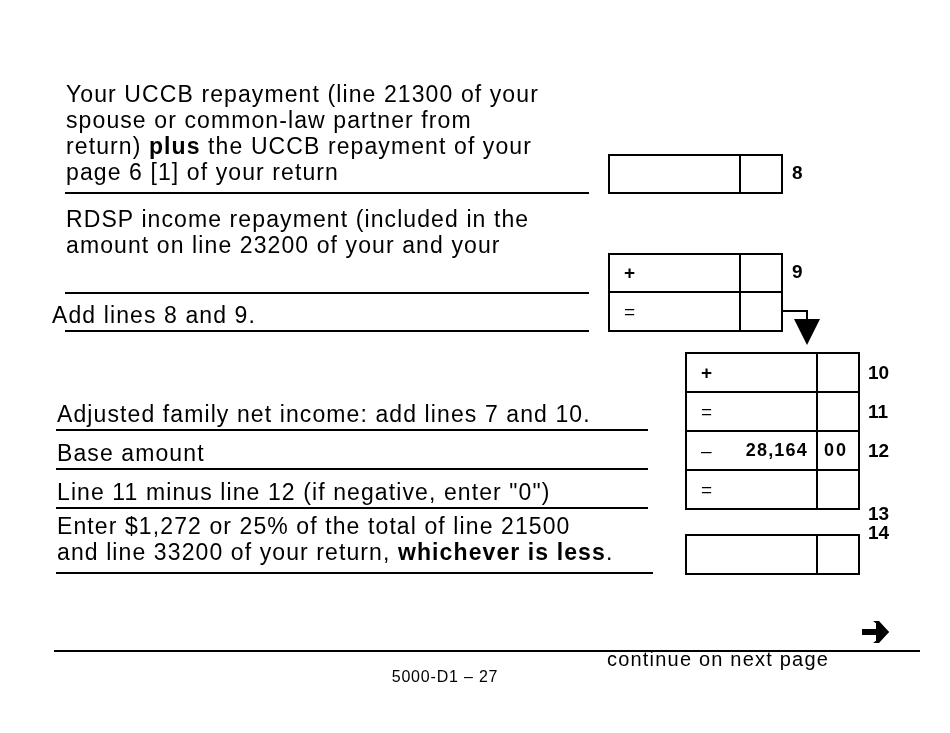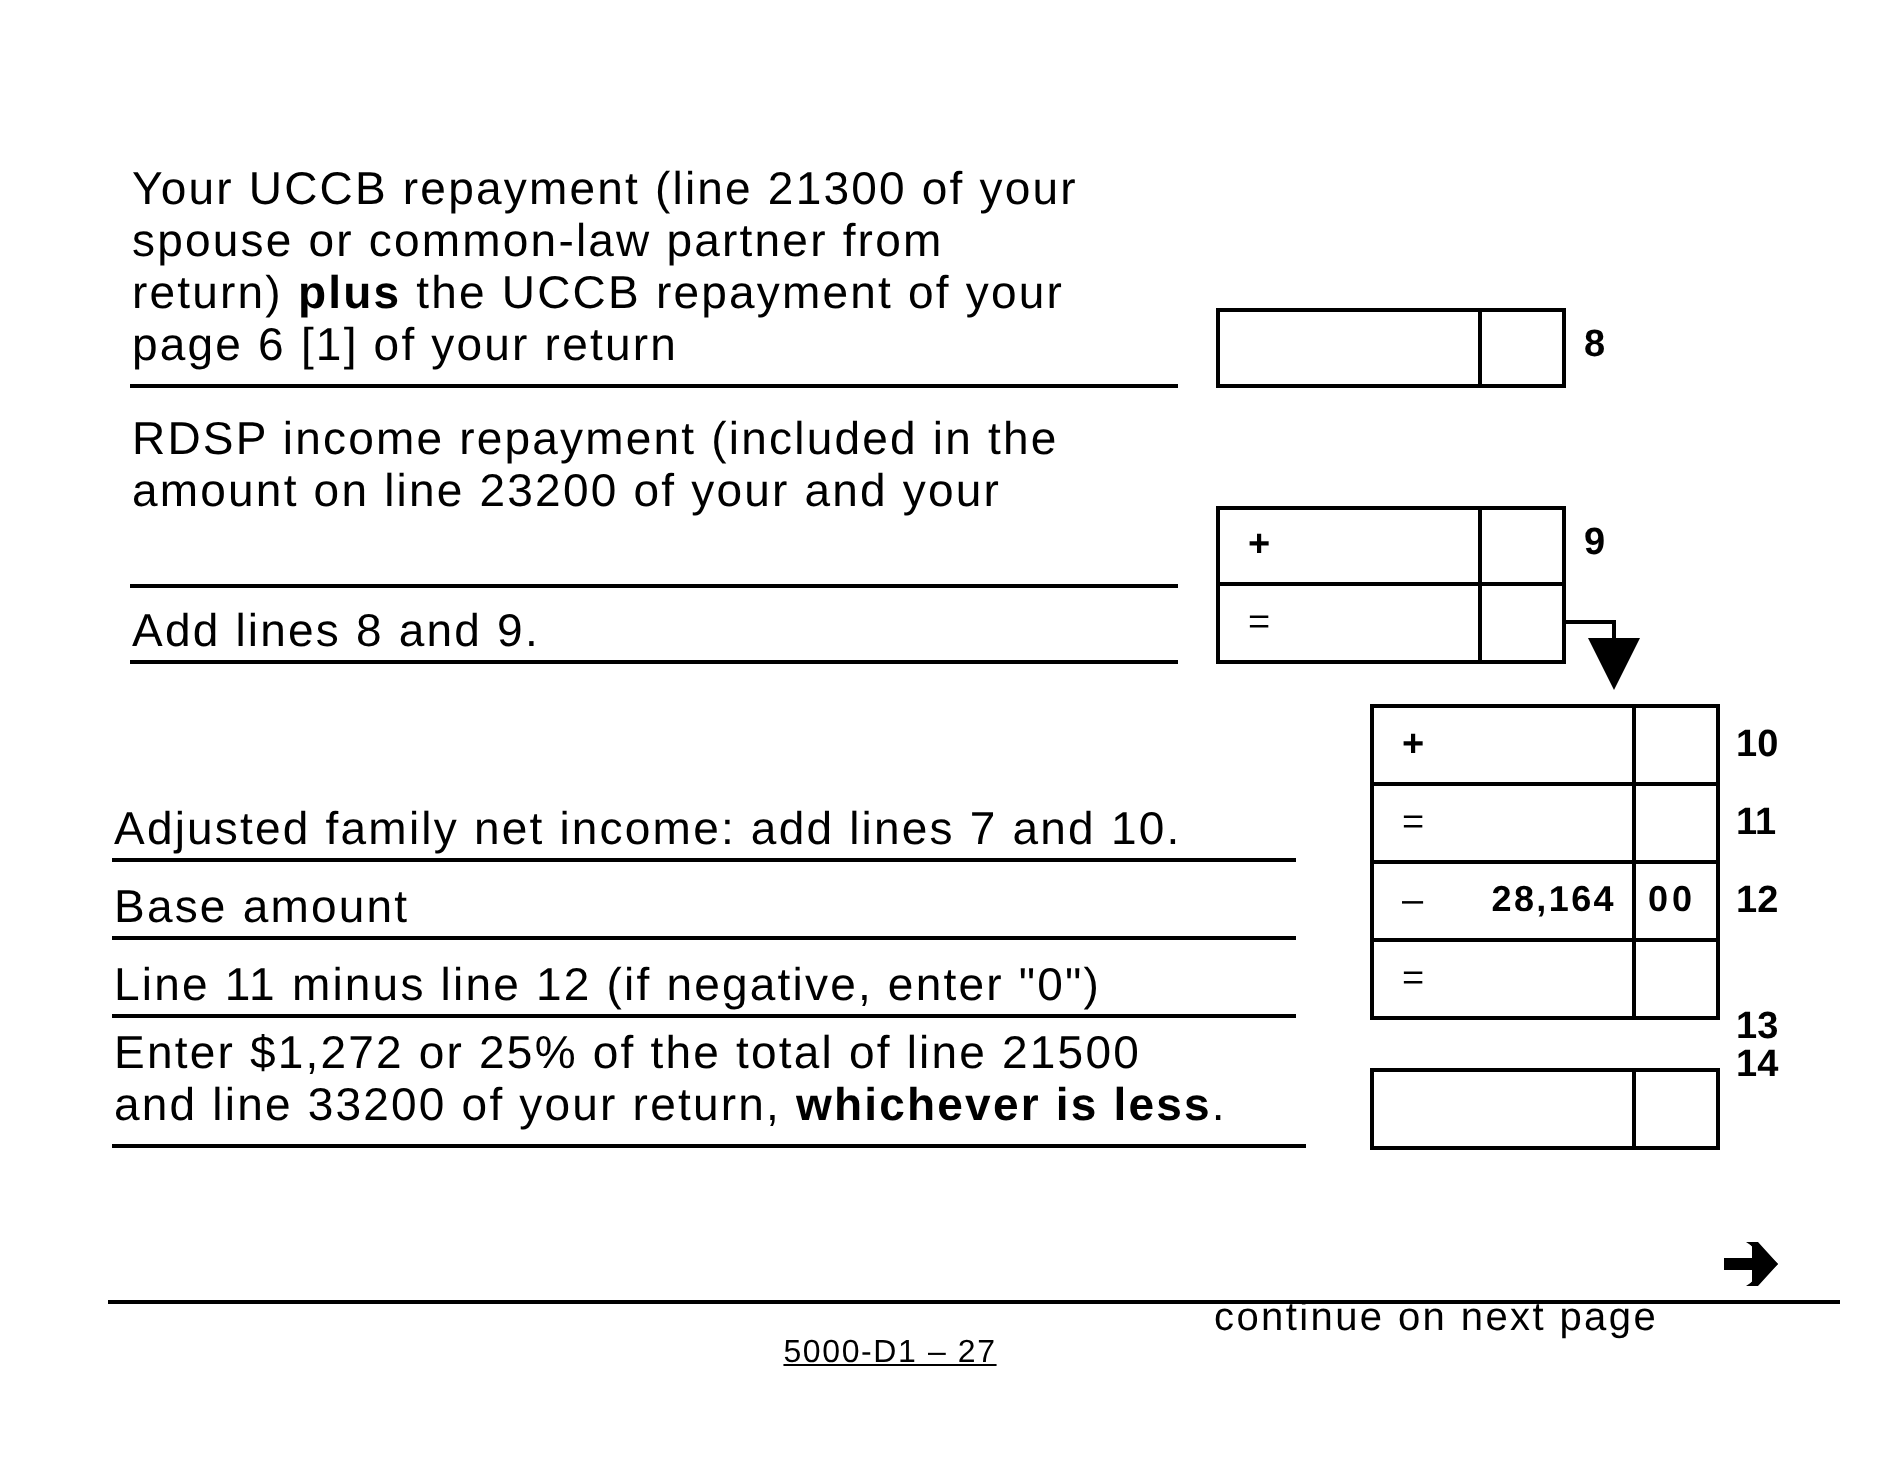--- a/index.html
+++ b/index.html
@@ -50,21 +50,21 @@
   <div class="cell-d" style="width:131px;">
     <span class="op bold">+</span>
     <span class="amount"></span>
   </div>
   <div class="cell-c" style="width:40px;">
     <span class="cents"></span>
   </div>
 </div>
 <div class="lineno" style="left:792px; top:261px;">9</div>
 
-<div class="desc" style="left:66px; top:302px;">Add lines 8 and 9.</div>
+<div class="desc" style="left:52px; top:302px;">Add lines 8 and 9.</div>
 <div class="rule" style="left:65px; top:330px; width:524px;"></div>
 <div class="box" style="left:608px; top:291px; width:175px; height:41px;">
   <div class="cell-d" style="width:131px;">
     <span class="op">=</span>
     <span class="amount"></span>
   </div>
   <div class="cell-c" style="width:40px;">
     <span class="cents"></span>
   </div>
 </div>
@@ -141,13 +141,13 @@
 <div class="lineno" style="left:868px; top:522px;">14</div>
 
 <div class="abs" style="left:607px; top:648px; font-size:20px; letter-spacing:1.2px; white-space:nowrap;">
   <span>continue on next page</span>
 </div>
 <svg class="abs" style="left:862px; top:621px;" width="28" height="22" viewBox="0 0 28 22">
   <polygon points="0,8 14,8 14,2 14,2 11,0 15,0 27,11 15,22 11,22 14,20 14,14 0,14" fill="#000"></polygon>
   <polygon points="12,0 17,0 27,11 17,22 12,22 20,13 0,13 0,9 20,9" fill="#000"></polygon>
 </svg>
 <div class="rule" style="left:54px; top:650px; width:866px;"></div>
-<div class="abs" style="left:0; width:890px; top:668px; text-align:center; font-size:16px; letter-spacing:0.8px;text-decoration:underline;">5000-D1 – 27</div>
+<div class="abs" style="left:0; width:890px; top:668px; text-align:center; font-size:16px; letter-spacing:0.8px;">5000-D1 – 27</div>
 
 </body></html>

